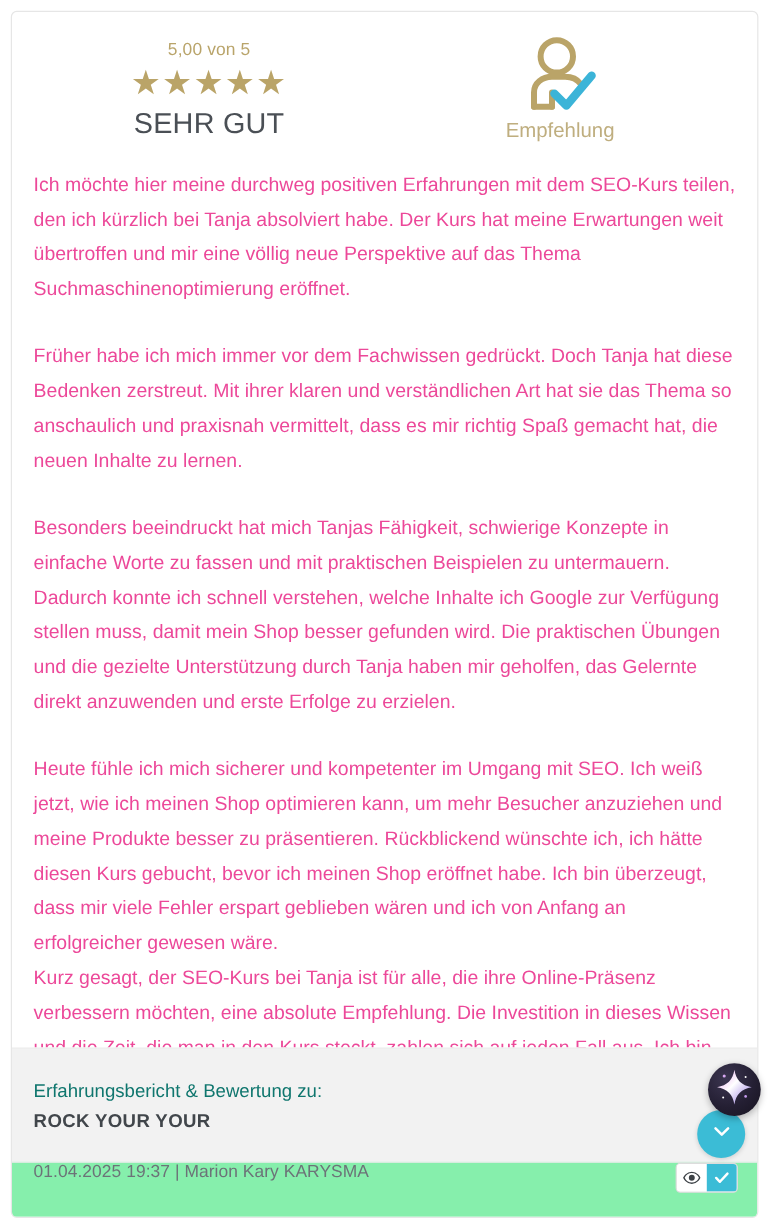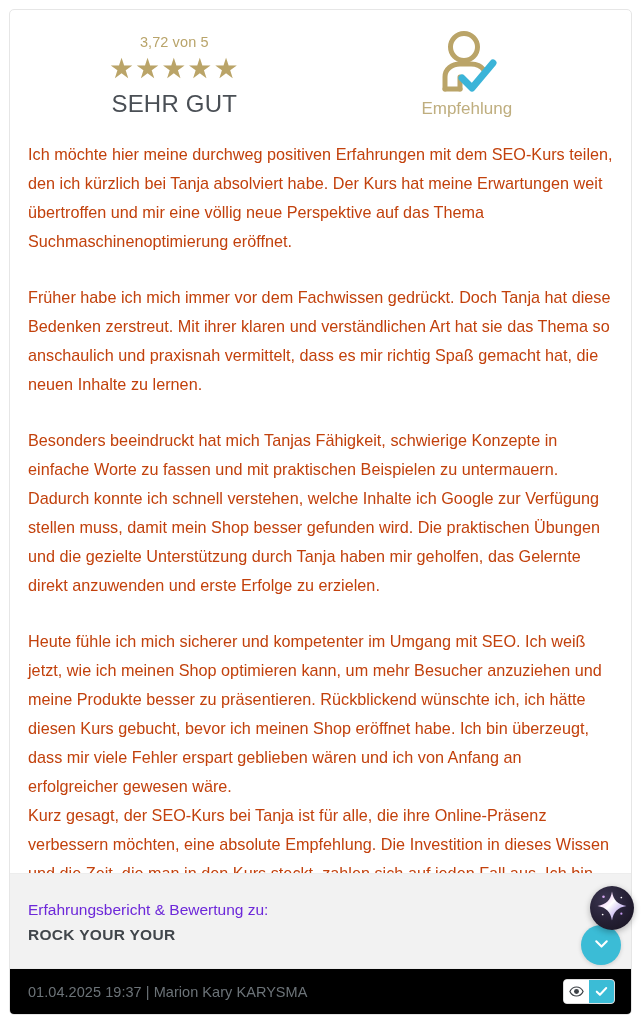--- a/index.html
+++ b/index.html
@@ -84,56 +84,55 @@
 
   
   .card-body {
     flex: 1 1 auto;
     padding: 2px 18px 0 18px;
     overflow: hidden;
   }
   .review-paragraph {
     font-size: 16.2px;
     line-height: 29px;
-    color: #c2410c;
+    color: #ec4899;
     margin: 0 0 27px 0;
     letter-spacing: 0.02px;
   }
   .review-paragraph:last-child { margin-bottom: 0; }
 
   
   .subject-bar {
     flex: 0 0 auto;
     background: #f2f2f2;
     border-top: 1px solid #ededed;
     padding: 24px 18px 22px 18px;
     position: relative;
   }
   .subject-prefix {
     font-size: 15.5px;
-    color: #6d28d9;
+    color: #0f766e;
     line-height: 1.5;
     margin-bottom: 3px;
   }
   .subject-name {
     font-size: 15.5px;
     color: #41464b;
     font-weight: bold;
     letter-spacing: 0.3px;
     line-height: 1.4;
   }
 
   
   .meta-bar {
     flex: 0 0 auto;
-    background: #000000;
+    background: #86efac;
     border-top: 1px solid #ececec;
     height: 46px;
     display: flex;
-    align-items: center;
     justify-content: space-between;
     padding: 0 16px 0 18px;
     gap: 12px;
   }
   .meta-text {
     font-size: 14.5px;
     color: #6c7378;
     letter-spacing: 0.05px;
   }
   .verify-group {
@@ -181,21 +180,21 @@
   }
 </style>
 </head>
 <body>
 
 <div class="review-card">
 
   <div class="card-header">
 
     <div class="rating-block">
-      <div class="rating-score">3,72 von 5</div>
+      <div class="rating-score">5,00 von 5</div>
       <div class="stars">★★★★★</div>
       <div class="rating-label">SEHR GUT</div>
     </div>
 
     <div class="recommend-block">
       <span class="recommend-icon">
         <svg viewBox="0 0 62 66" width="62" height="66" xmlns="http://www.w3.org/2000/svg">
           <circle cx="28" cy="17" r="13.5" fill="none" stroke="#baa468" stroke-width="5"></circle>
           <path d="M9 59 L9 47 C9 39 16 34 24 34 L35 34 C40 34 45 36 48 40" fill="none" stroke="#baa468" stroke-width="5" stroke-linecap="round"></path>
           <path d="M9 59 L24 59" fill="none" stroke="#baa468" stroke-width="5" stroke-linecap="round"></path>

